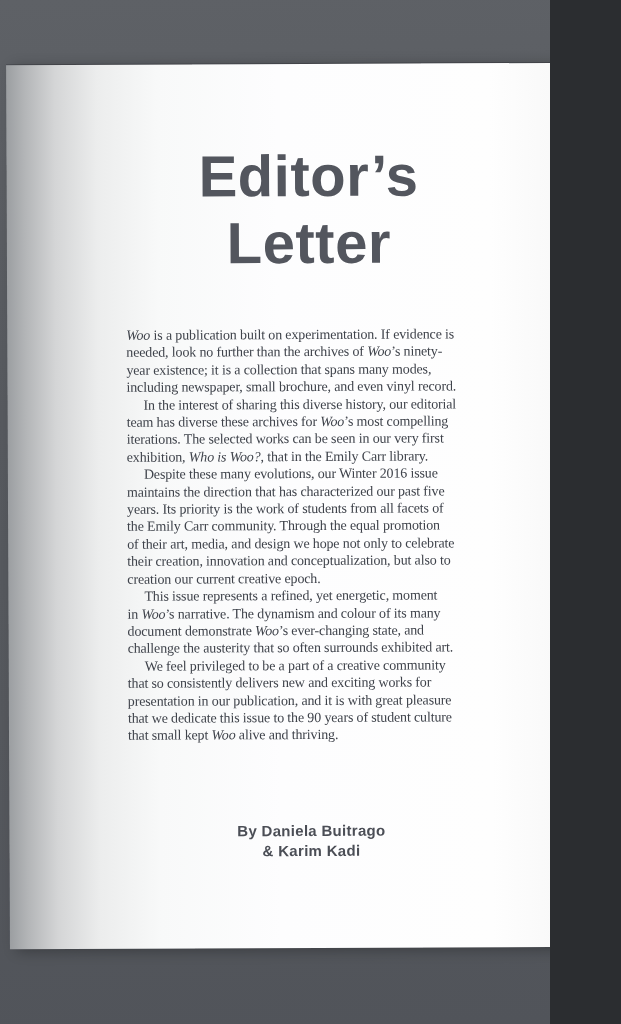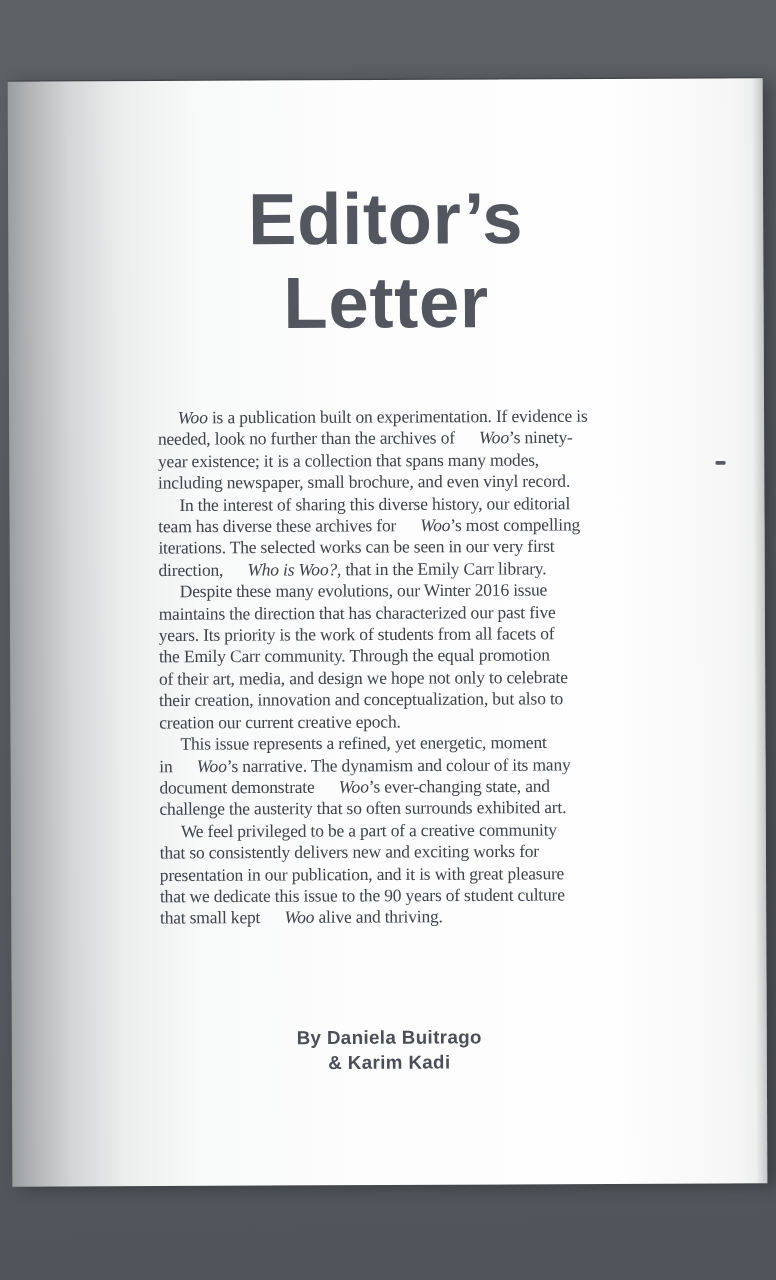--- a/index.html
+++ b/index.html
@@ -2,21 +2,21 @@
 <html><head>
 <meta charset="utf-8">
 <style>
   html, body {
     margin: 0;
     padding: 0;
     background: #2b2d30;
   }
   .scene {
     position: relative;
-    width: 621px;
+    width: 550px;
     height: 1024px;
     overflow: hidden;
     background: linear-gradient(178deg, #5e6166 0%, #575a5f 40%, #55585d 70%, #51545a 100%);
     font-family: "Liberation Sans", sans-serif;
   }
   .page {
     position: absolute;
     left: 8px;
     top: 64px;
     width: 604px;
@@ -54,21 +54,21 @@
     font-family: "Liberation Serif", serif;
     font-size: 14px;
     letter-spacing: -0.15px;
     line-height: 17.4px;
     color: #3f434b;
     text-align: left;
   }
   .paragraph { margin: 0; }
   .line { white-space: nowrap; }
   .line.indent { padding-left: 17px; }
-  .line .italic { font-style: italic; margin-left: 16px; }
+  .line .italic { font-style: italic; }
   .byline {
     position: absolute;
     top: 757px;
     left: 0;
     width: 100%;
     text-align: center;
     font-family: "Liberation Sans", sans-serif;
     font-weight: bold;
     font-size: 15px;
     line-height: 20px;
@@ -109,21 +109,21 @@
         <div class="paragraph">
           <div class="line"><span class="italic">Woo</span><span> is a publication built on experimentation. If evidence is</span></div>
           <div class="line"><span>needed, look no further than the archives of </span><span class="italic">Woo</span><span>’s ninety-</span></div>
           <div class="line"><span>year existence; it is a collection that spans many modes,</span></div>
           <div class="line"><span>including newspaper, small brochure, and even vinyl record.</span></div>
         </div>
         <div class="paragraph">
           <div class="line indent"><span>In the interest of sharing this diverse history, our editorial</span></div>
           <div class="line"><span>team has diverse these archives for </span><span class="italic">Woo</span><span>’s most compelling</span></div>
           <div class="line"><span>iterations. The selected works can be seen in our very first</span></div>
-          <div class="line"><span>direction, </span><span class="italic">Who is Woo?</span><span>, that in the Emily Carr library.</span></div>
+          <div class="line"><span>exhibition, </span><span class="italic">Who is Woo?</span><span>, that in the Emily Carr library.</span></div>
         </div>
         <div class="paragraph">
           <div class="line indent"><span>Despite these many evolutions, our Winter 2016 issue</span></div>
           <div class="line"><span>maintains the direction that has characterized our past five</span></div>
           <div class="line"><span>years. Its priority is the work of students from all facets of</span></div>
           <div class="line"><span>the Emily Carr community. Through the equal promotion</span></div>
           <div class="line"><span>of their art, media, and design we hope not only to celebrate</span></div>
           <div class="line"><span>their creation, innovation and conceptualization, but also to</span></div>
           <div class="line"><span>creation our current creative epoch.</span></div>
         </div>

